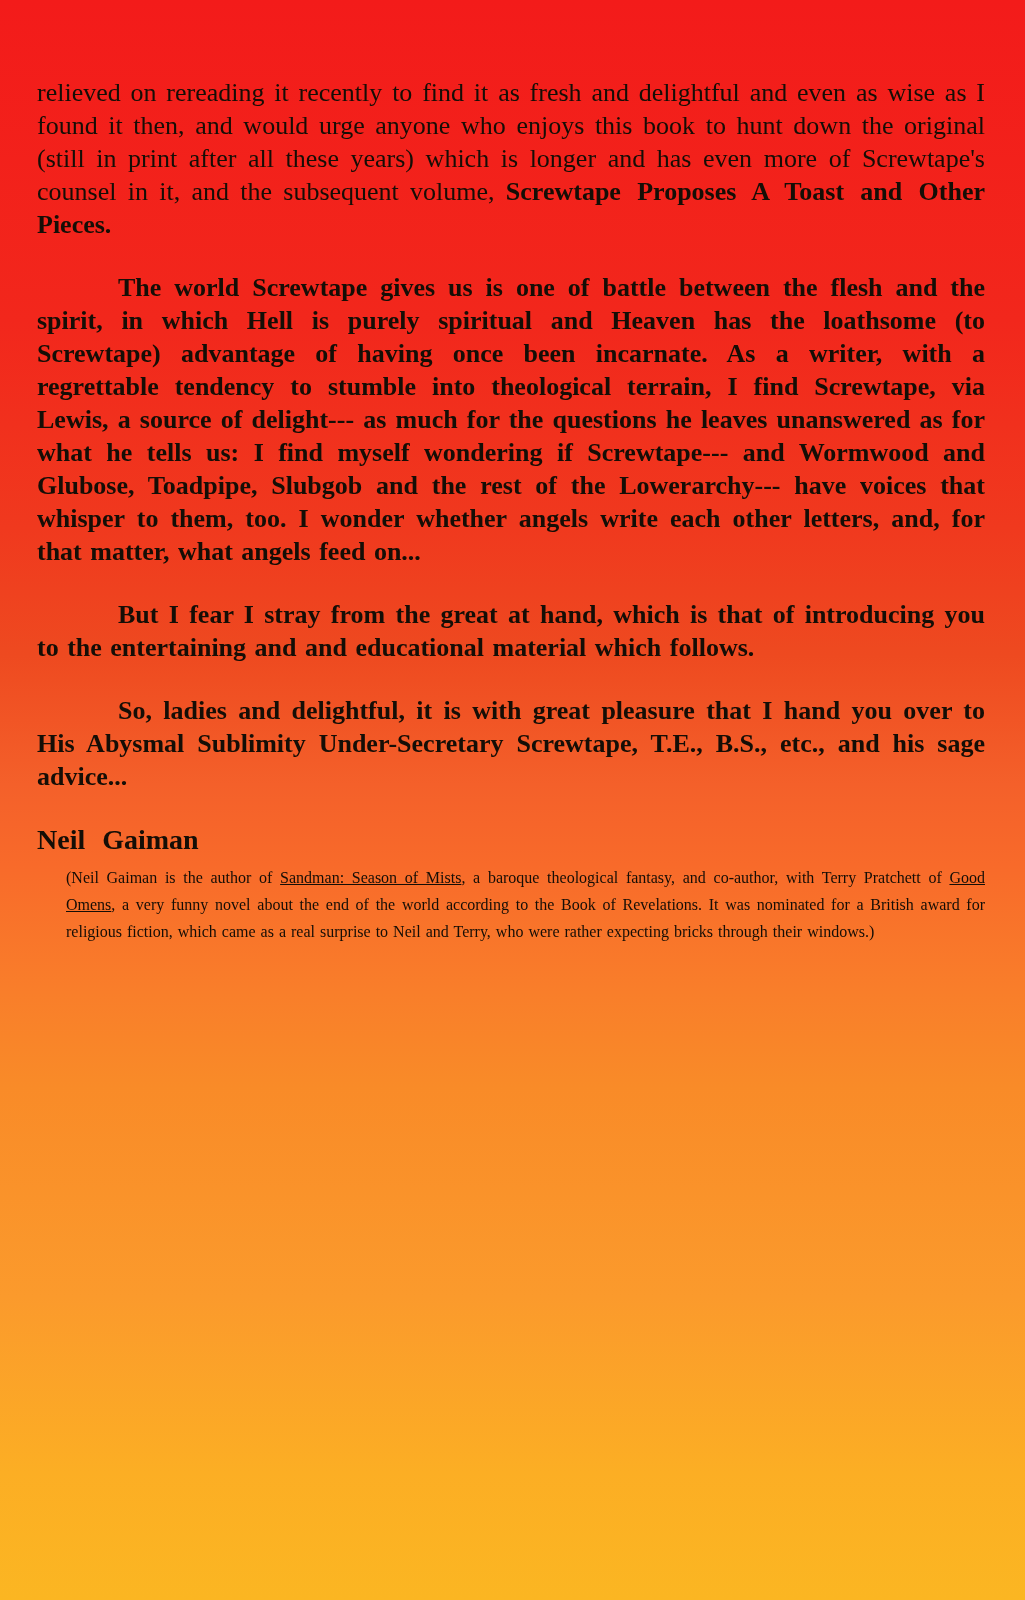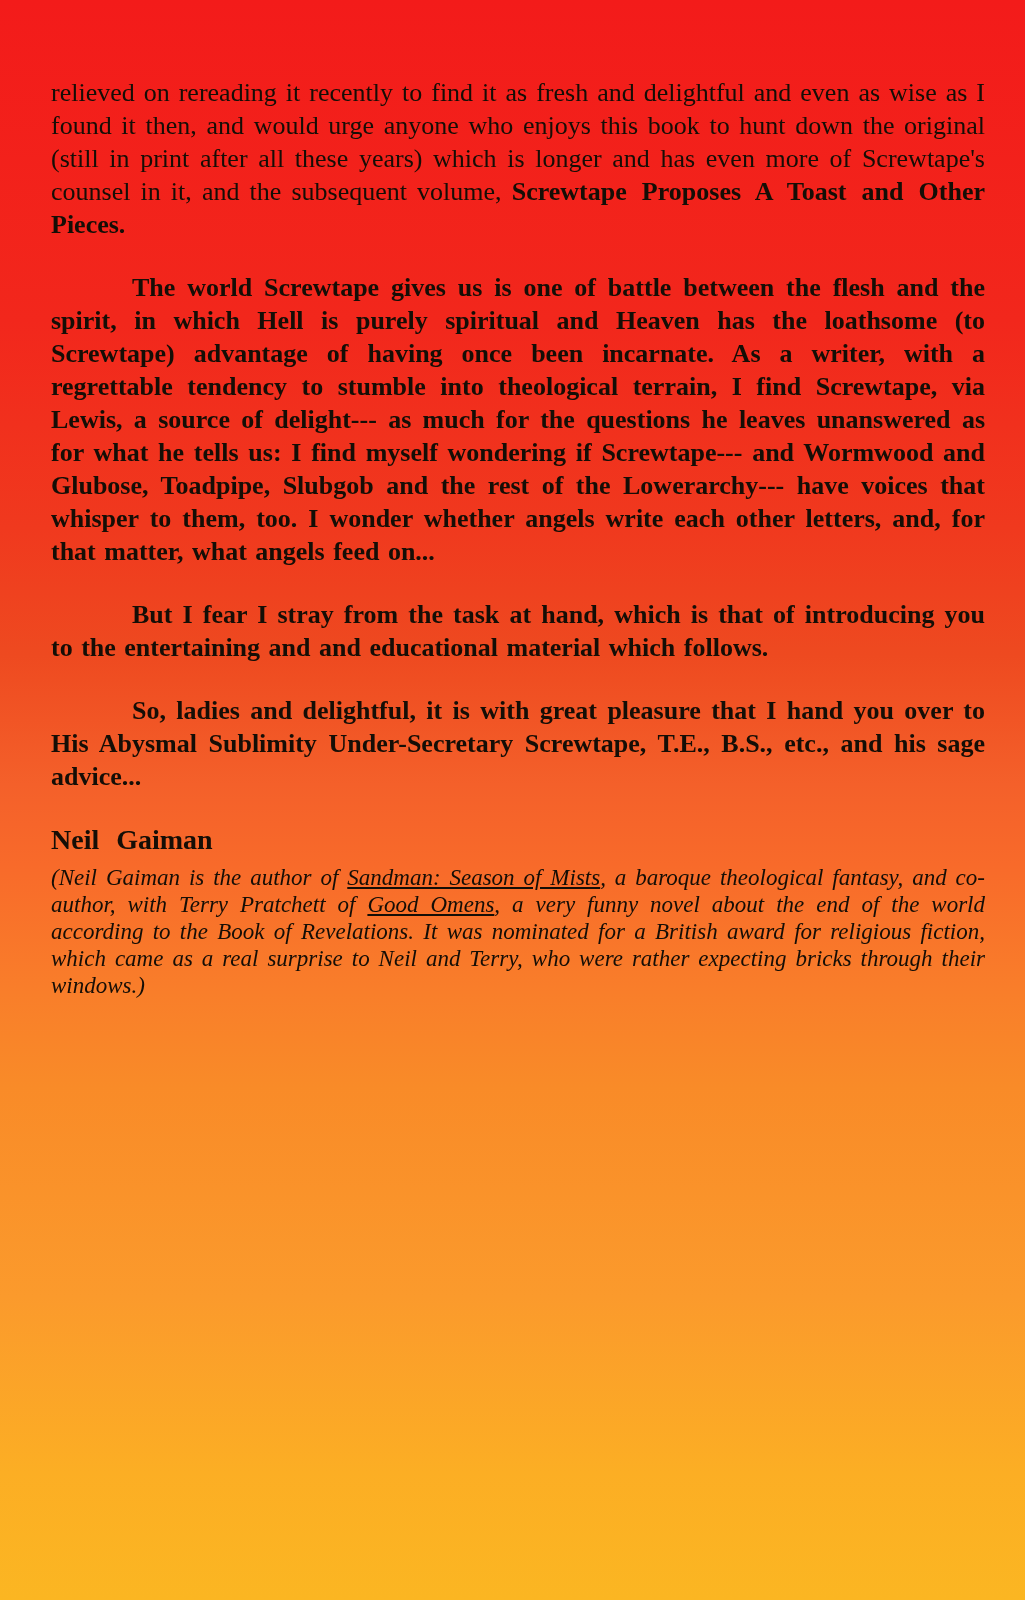--- a/index.html
+++ b/index.html
@@ -21,21 +21,21 @@
       #f98b28 68%,
       #fb9a2c 81%,
       #fcae24 92%,
       #fbb622 100%);
     font-family: "Liberation Serif", "DejaVu Serif", serif;
   }
   .page {
     box-sizing: border-box;
     width: 1025px;
     height: 1600px;
-    padding: 76px 40px 0 51px;
+    padding: 76px 40px 0 37px;
   }
   p {
     margin: 0 0 30px 0;
     color: #150e06;
     text-align: justify;
   }
   p.body {
     font-size: 26px;
     line-height: 33px;
     word-spacing: 2px;
@@ -45,34 +45,34 @@
     font-weight: bold;
   }
   p.signature {
     font-size: 28px;
     line-height: 33px;
     margin-bottom: 8px;
     word-spacing: 10px;
     text-align: left;
   }
   p.credits {
-    font-size: 23px;
+    font-size: 16px;
     line-height: 27px;
-    font-style: italic;
     word-spacing: 1px;
+    margin-left: 29px;
   }
   .bold { font-weight: bold; }
   .underline { text-decoration: underline; }
   .wide-words { word-spacing: 7px; }
 </style>
 </head>
 <body>
 
 <div class="page">
   <div id="paragraphs">
       <p class="body"><span>relieved on rereading it recently to find it as fresh and delightful and even as wise as I found it then, and would urge anyone who enjoys this book to hunt down the original (still in print after all these years) which is longer and has even more of Screwtape's counsel in it, and the subsequent volume, </span><span class="bold wide-words">Screwtape Proposes A Toast and Other Pieces.</span></p>
       <p class="body indent"><span>The world Screwtape gives us is one of battle between the flesh and the spirit, in which Hell is purely spiritual and Heaven has the loathsome (to Screwtape) advantage of having once been incarnate. As a writer, with a regrettable tendency to stumble into theological terrain, I find Screwtape, via Lewis, a source of delight--- as much for the questions he leaves unanswered as for what he tells us: I find myself wondering if Screwtape--- and Wormwood and Glubose, Toadpipe, Slubgob and the rest of the Lowerarchy--- have voices that whisper to them, too. I wonder whether angels write each other letters, and, for that matter, what angels feed on...</span></p>
-      <p class="body indent"><span>But I fear I stray from the task at hand, which is that of introducing you to the entertaining and and educational material which follows.</span></p>
+      <p class="body indent"><span>But I fear I stray from the great at hand, which is that of introducing you to the entertaining and and educational material which follows.</span></p>
       <p class="body indent"><span>So, ladies and delightful, it is with great pleasure that I hand you over to His Abysmal Sublimity Under-Secretary Screwtape, T.E., B.S., etc., and his sage advice...</span></p>
       <p class="signature"><span class="bold">Neil Gaiman</span></p>
       <p class="credits"><span>(Neil Gaiman is the author of </span><span class="underline">Sandman: Season of Mists</span><span>, a baroque theological fantasy, and co-author, with Terry Pratchett of </span><span class="underline">Good Omens</span><span>, a very funny novel about the end of the world according to the Book of Revelations. It was nominated for a British award for religious fiction, which came as a real surprise to Neil and Terry, who were rather expecting bricks through their windows.)</span></p>
     </div>
 </div>
 
 </body></html>

